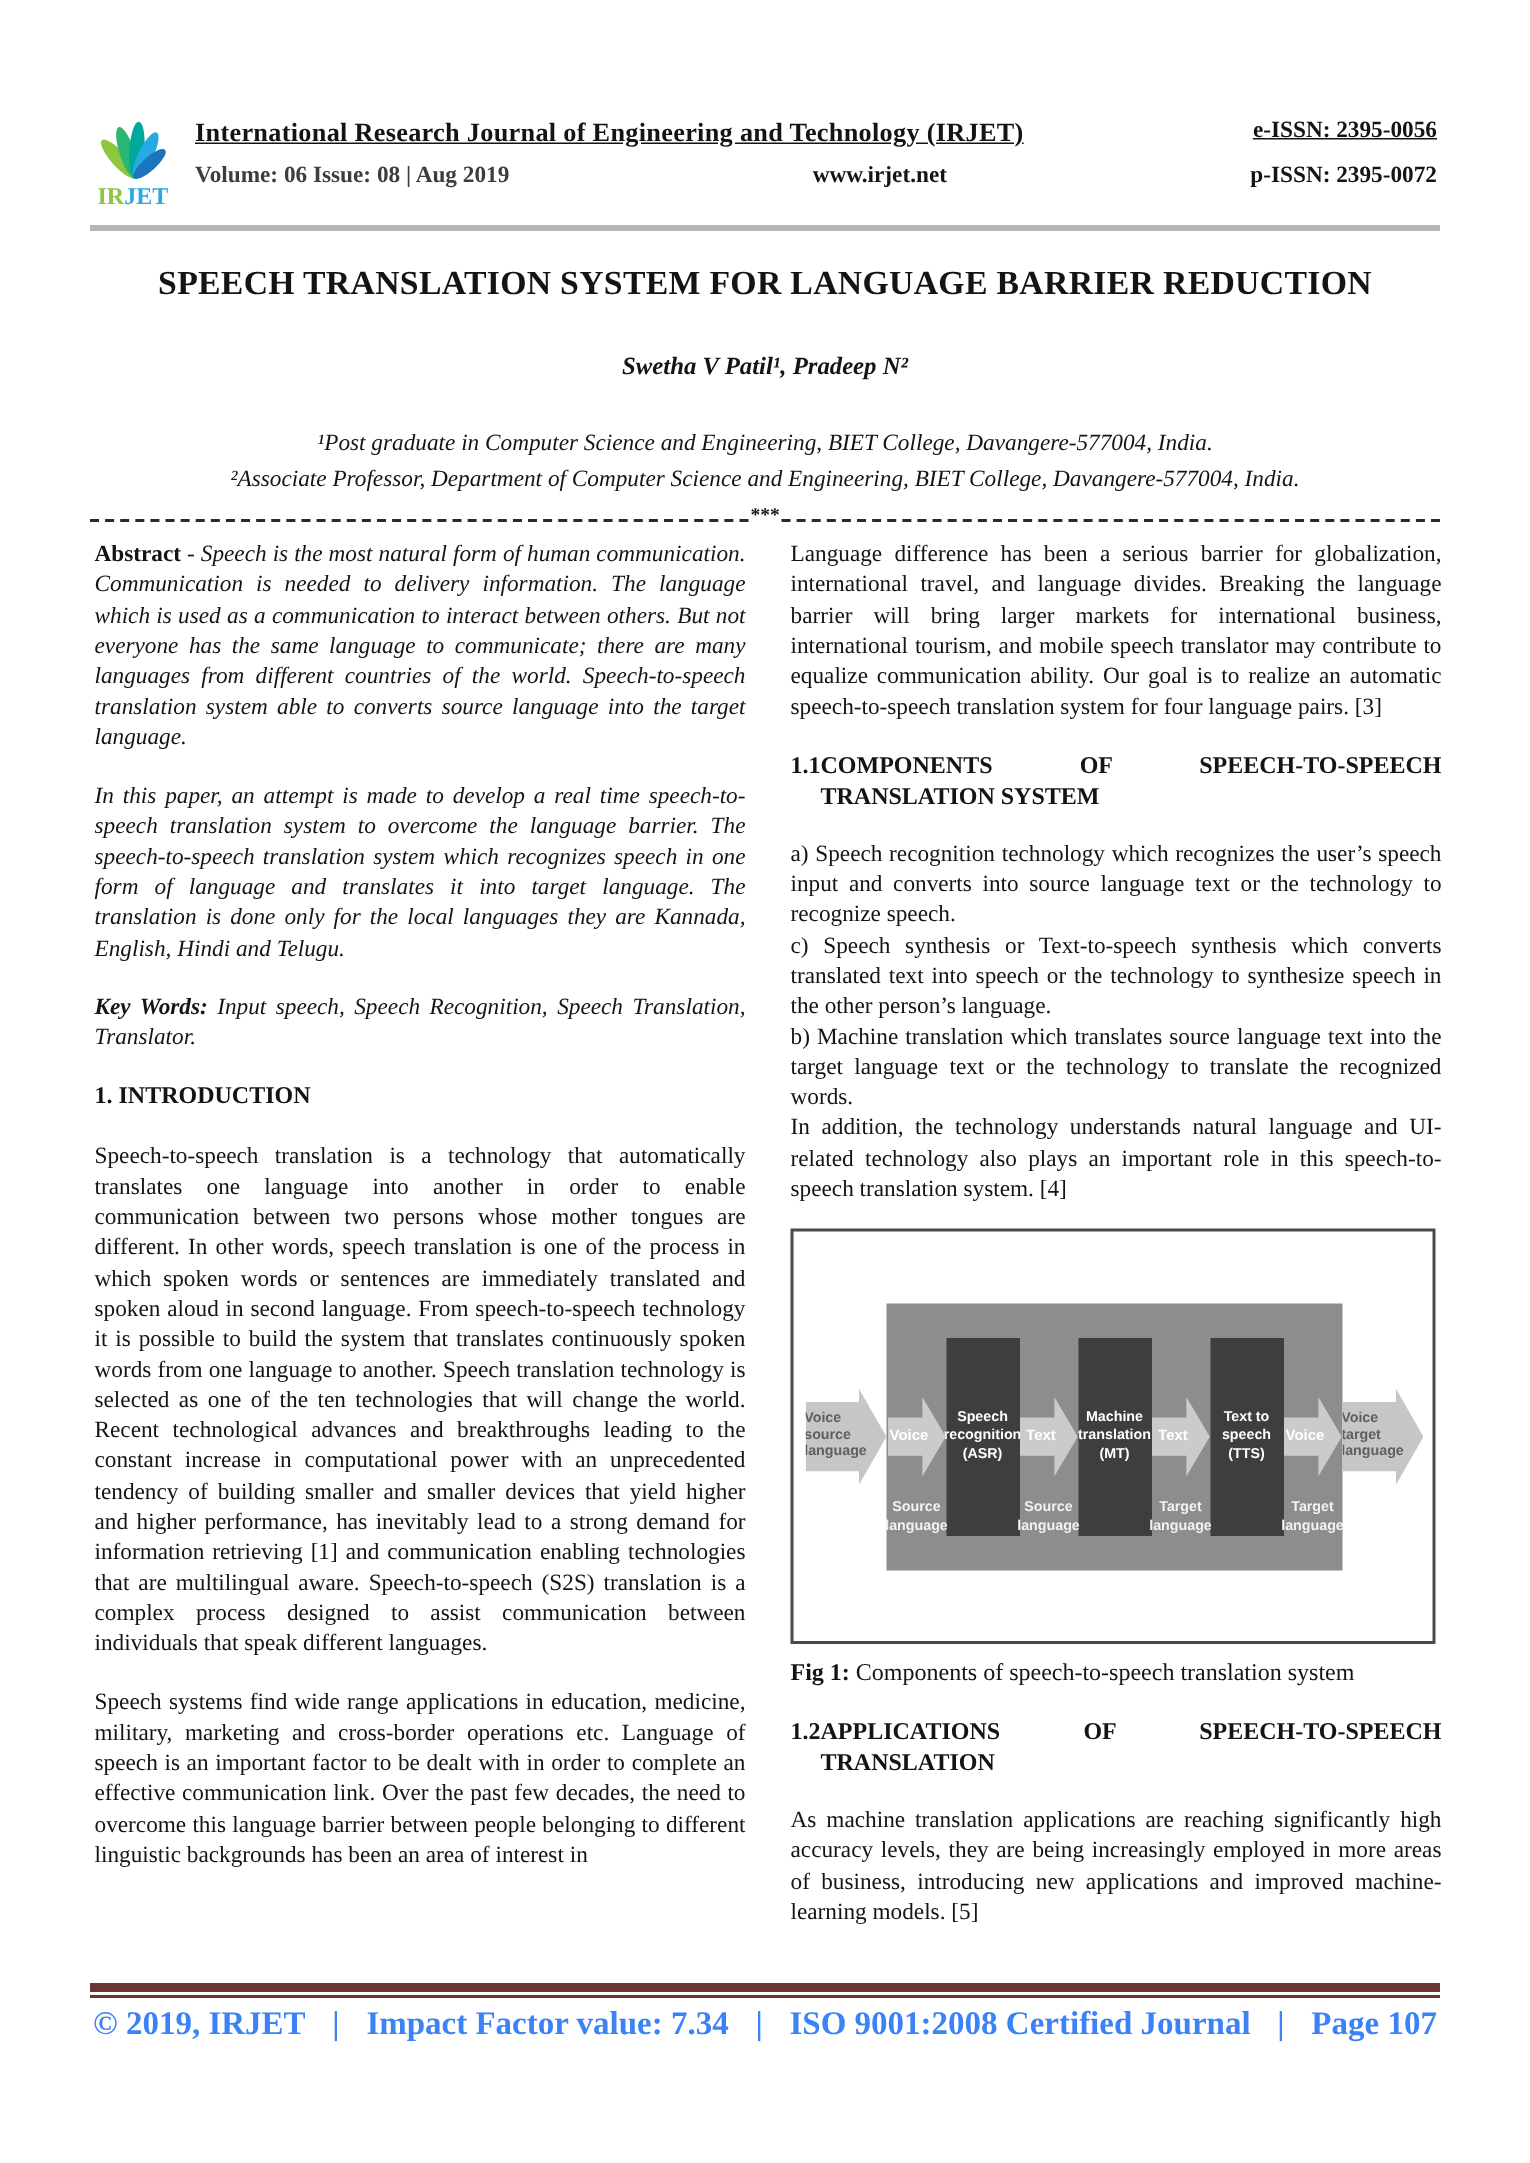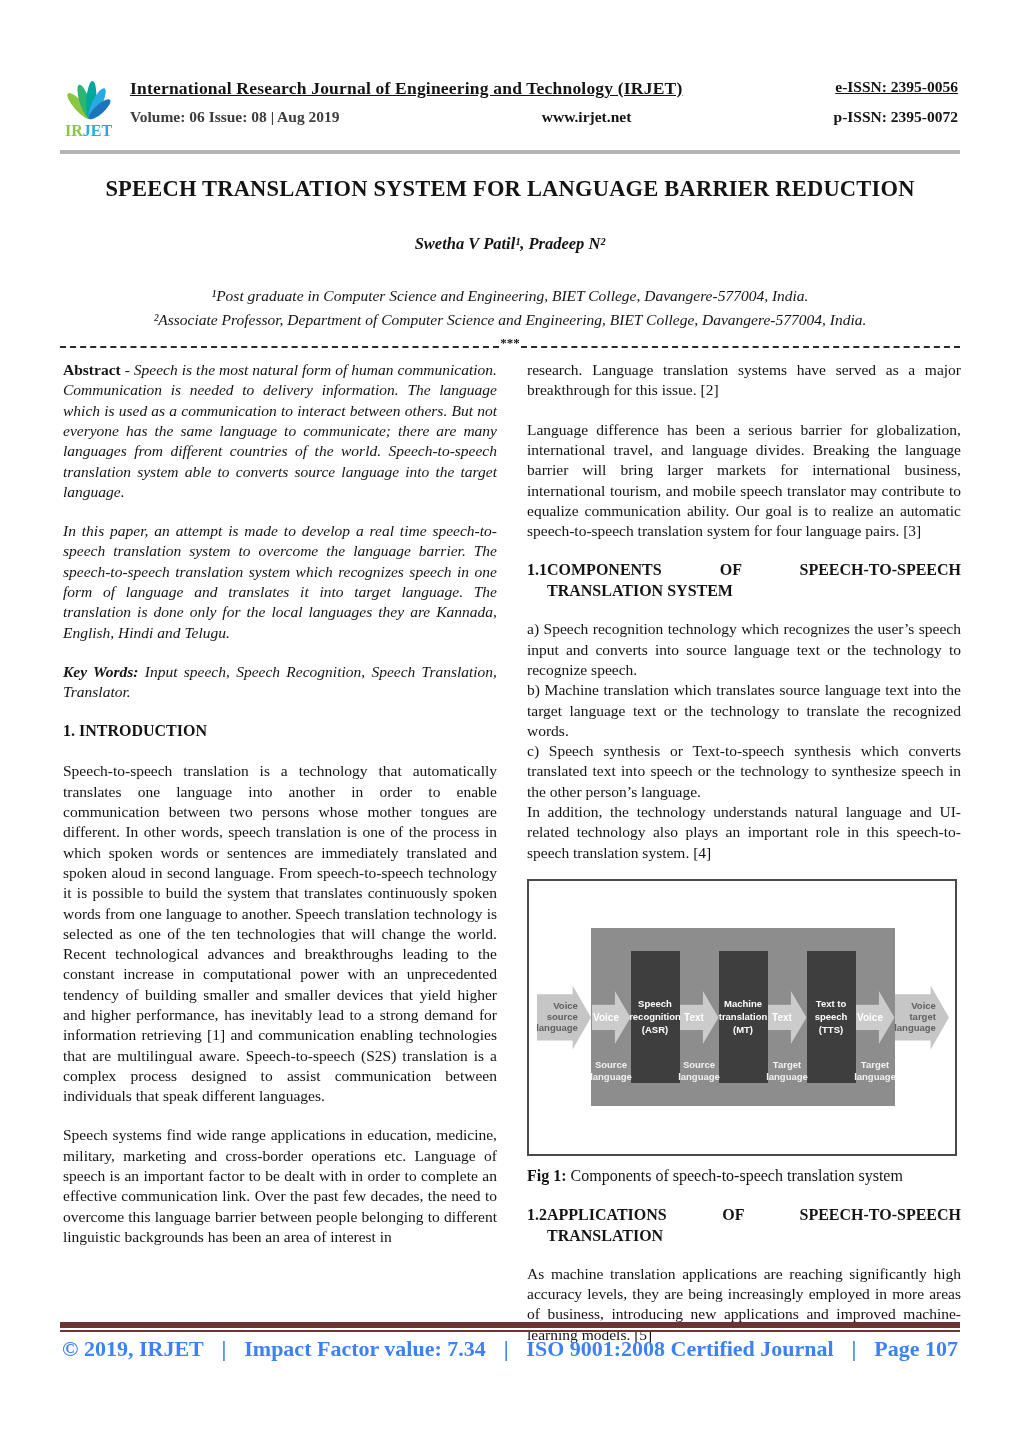--- a/index.html
+++ b/index.html
@@ -45,21 +45,21 @@
   
   .figure-box {
     width:430px; height:277px; border:2px solid #4a4a4a; background:#fff;
     display:flex; align-items:center; margin:4px 0 10px 0;
     font-family:"Liberation Sans", sans-serif;
   }
   .fig-outer-arrow {
     width:54px; height:64px; flex:none; background:#c6c6c6;
     clip-path:polygon(0 14%, 66% 14%, 66% 0, 100% 50%, 66% 100%, 66% 86%, 0 86%);
     display:flex; align-items:center; justify-content:center;
-    color:#5f5f5f; font-weight:bold; font-size:9.5px; text-align:right;
+    color:#5f5f5f; font-weight:bold; font-size:9.5px; text-align:left;
     padding-right:14px; line-height:1.15;
   }
   .fig-outer-arrow.left { margin-left:8px; }
   .fig-gray {
     width:304px; height:178px; background:#8d8d8d; flex:none;
     display:flex; align-items:center; justify-content:center; margin-left:0px;
   }
   .fig-flow { display:flex; align-items:center; }
   .fig-arrow-wrap { position:relative; flex:none; }
   .fig-arrow {
@@ -133,35 +133,34 @@
     <div class="col">
       <p><span class="b">Abstract</span><span class="italic"> - Speech is the most natural form of human communication. Communication is needed to delivery information. The language which is used as a communication to interact between others. But not everyone has the same language to communicate; there are many languages from different countries of the world. Speech-to-speech translation system able to converts source language into the target language.</span></p>
       <p class="italic">In this paper, an attempt is made to develop a real time speech-to-speech translation system to overcome the language barrier. The speech-to-speech translation system which recognizes speech in one form of language and translates it into target language. The translation is done only for the local languages they are Kannada, English, Hindi and Telugu.</p>
       <p><span class="bi">Key Words:</span><span class="italic"> Input speech, Speech Recognition, Speech Translation, Translator.</span></p>
       <div class="sec-heading-simple">1. INTRODUCTION</div>
       <p>Speech-to-speech translation is a technology that automatically translates one language into another in order to enable communication between two persons whose mother tongues are different. In other words, speech translation is one of the process in which spoken words or sentences are immediately translated and spoken aloud in second language. From speech-to-speech technology it is possible to build the system that translates continuously spoken words from one language to another. Speech translation technology is selected as one of the ten technologies that will change the world.  Recent technological advances and breakthroughs leading to the constant increase in computational power with an unprecedented tendency of building smaller and smaller devices that yield higher and higher performance, has inevitably lead to a strong demand for information retrieving [1] and communication enabling technologies that are multilingual aware. Speech-to-speech (S2S) translation is a complex process designed to assist communication between individuals that speak different languages.</p>
       <p>Speech systems find wide range applications in education, medicine, military, marketing and cross-border operations etc. Language of speech is an important factor to be dealt with in order to complete an effective communication link. Over the past few decades, the need to overcome this language barrier between people belonging to different linguistic backgrounds has been an area of interest in</p>
     </div>
 
     <div class="col">
-      <p>research. Language translation systems have served as a major breakthrough for this issue. [2]</p>
       <p>Language difference has been a serious barrier for globalization, international travel, and language divides. Breaking the language barrier will bring larger markets for international business, international tourism, and mobile speech translator may contribute to equalize communication ability. Our goal is to realize an automatic speech-to-speech translation system for four language pairs. [3]</p>
 
       <div class="sec-heading">
         <div class="sec-num">1.1</div>
         <div class="sec-lines">
           <div class="sec-line1">COMPONENTS OF SPEECH-TO-SPEECH</div>
           <div class="sec-line2">TRANSLATION SYSTEM</div>
         </div>
       </div>
 
       <div class="items">
         <p>a) Speech recognition technology which recognizes the user’s speech input and converts into source language text or the technology to recognize speech.</p>
+        <p>c) Speech synthesis or Text-to-speech synthesis which converts translated text into speech or the technology to synthesize speech in the other person’s language.</p>
         <p>b) Machine translation which translates source language text into the target language text or the technology to translate the recognized words.</p>
-        <p>c) Speech synthesis or Text-to-speech synthesis which converts translated text into speech or the technology to synthesize speech in the other person’s language.</p>
         <p>In addition, the technology understands natural language and UI-related technology also plays an important role in this speech-to-speech translation system. [4]</p>
       </div>
 
       <div class="figure-box">
         <div class="fig-outer-arrow left">
             <span>Voice source language</span>
           </div>
         <div class="fig-gray">
           <div class="fig-flow">
             <div class="fig-arrow-wrap">

